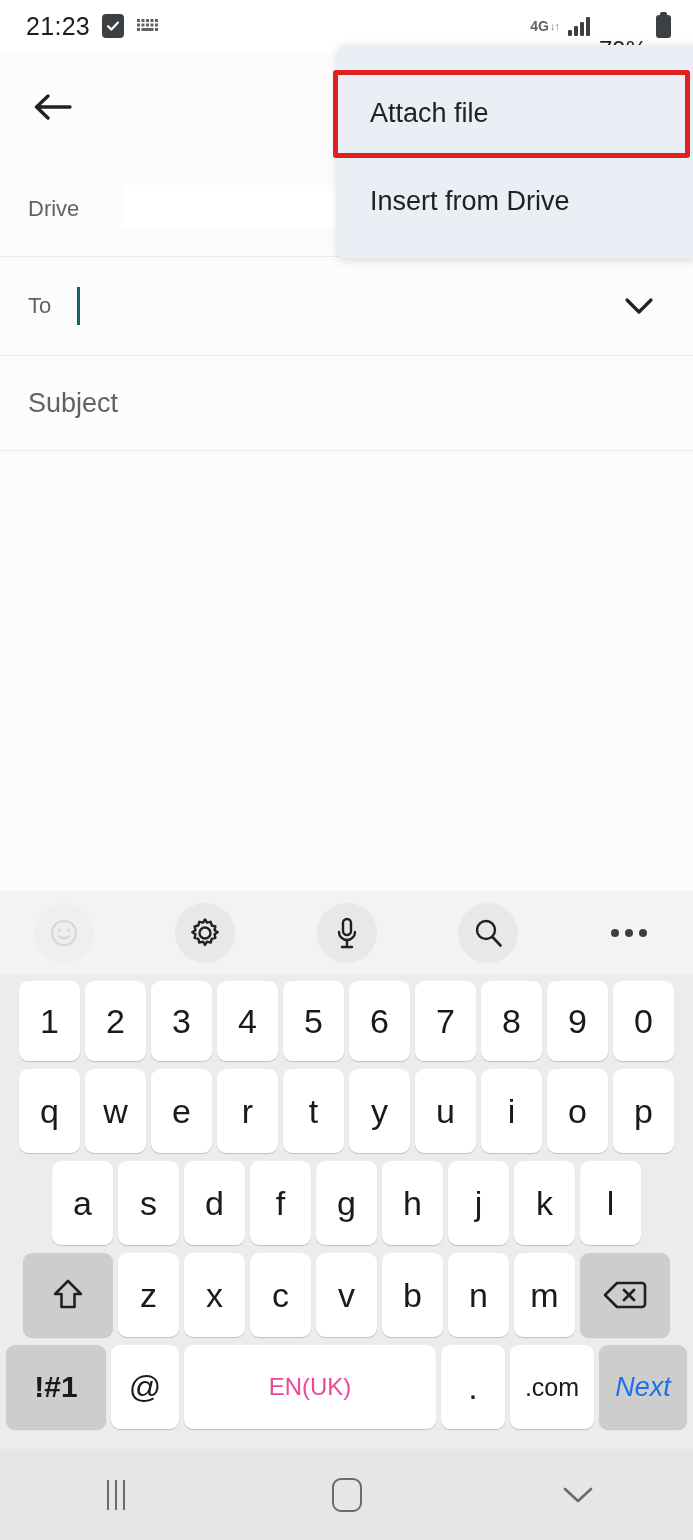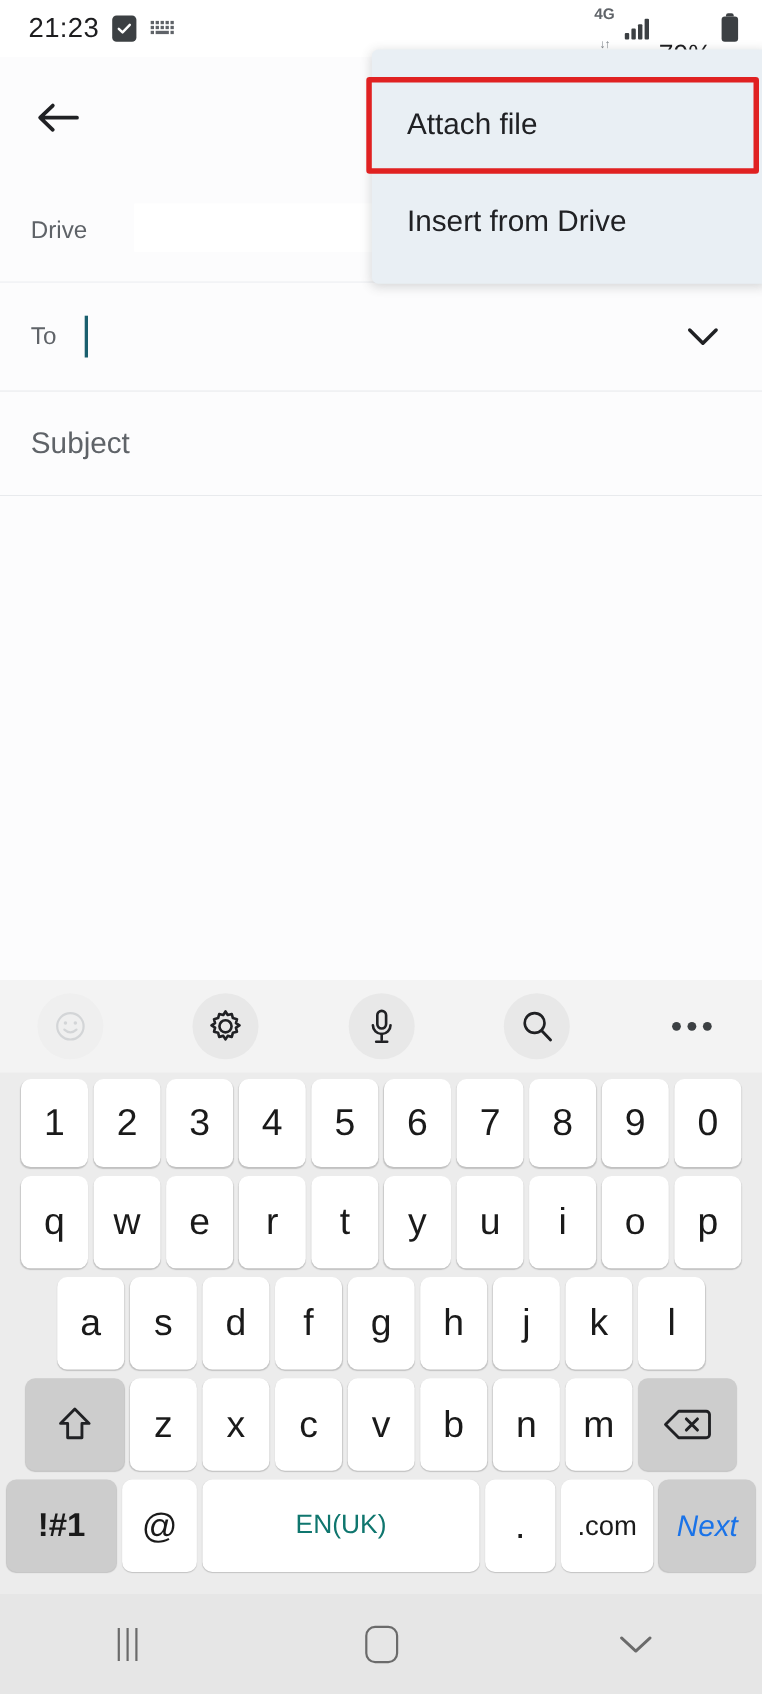--- a/index.html
+++ b/index.html
@@ -19,21 +19,21 @@
   }
   .status-left { display: flex; align-items: center; gap: 12px; }
   .status-time { font-size: 25px; color: #1d1d1f; letter-spacing: .3px; }
   .chk-badge {
     width: 22px; height: 24px; border-radius: 4px; background: #3c4043;
     display: flex; align-items: center; justify-content: center;
   }
   .chk-badge svg { display: block; }
   .kbd-glyph { display: flex; align-items: flex-end; }
   .status-right { display: flex; align-items: center; gap: 9px; }
-  .net-4g { display: flex; align-items: center; gap: 17px; flex-direction: column; }
+  .net-4g { display: flex; align-items: center; gap: 1px; }
   .net-4g .lbl { font-size: 14px; font-weight: 700; color: #5f6368; line-height: 1; }
   .net-4g .arrows { font-size: 11px; color: #80868b; line-height: 1; letter-spacing: -1px; }
   .sig-bars { display: flex; align-items: flex-end; gap: 2px; height: 19px; }
   .sig-bars i { display: block; width: 4px; background: #3c4043; border-radius: 1px; }
   .sig-bars i:nth-child(1) { height: 6px; }
   .sig-bars i:nth-child(2) { height: 10px; }
   .sig-bars i:nth-child(3) { height: 14px; }
   .sig-bars i:nth-child(4) { height: 19px; }
   .batt-pct { font-size: 24px; color: #1d1d1f; margin-top: 48px; }
   .batt {
@@ -132,21 +132,21 @@
     font-size: 34px; color: #1a1a1a;
     box-shadow: 0 1px 1px rgba(0,0,0,.18);
     flex: 0 0 auto;
   }
   .key.num { width: 61px; height: 80px; }
   .key.ltr { width: 61px; }
   .key.ltr2 { width: 61px; }
   .key.mod {
     background: #cdcdcd; width: 90px;
   }
-  .key.space { flex: 1 1 auto; font-size: 24px; color: #0f766e; }
+  .key.space { flex: 1 1 auto; font-size: 24px; color: #ec4899; }
   .key.dot { width: 64px; }
   .key.dotcom { width: 84px; font-size: 25px; }
   .key.next { background: #cdcdcd; width: 88px; font-size: 27px; color: #1a73e8; font-style: italic; }
   .row-asdf { padding: 0 32px; }
   .row-zxcv { }
   .row-fn { margin-bottom: 0; padding-bottom: 4px; }
   .key.sym1 { background: #cdcdcd; width: 100px; font-size: 30px; font-weight: 700; }
   .key.at { width: 68px; font-size: 32px; }
 
   

